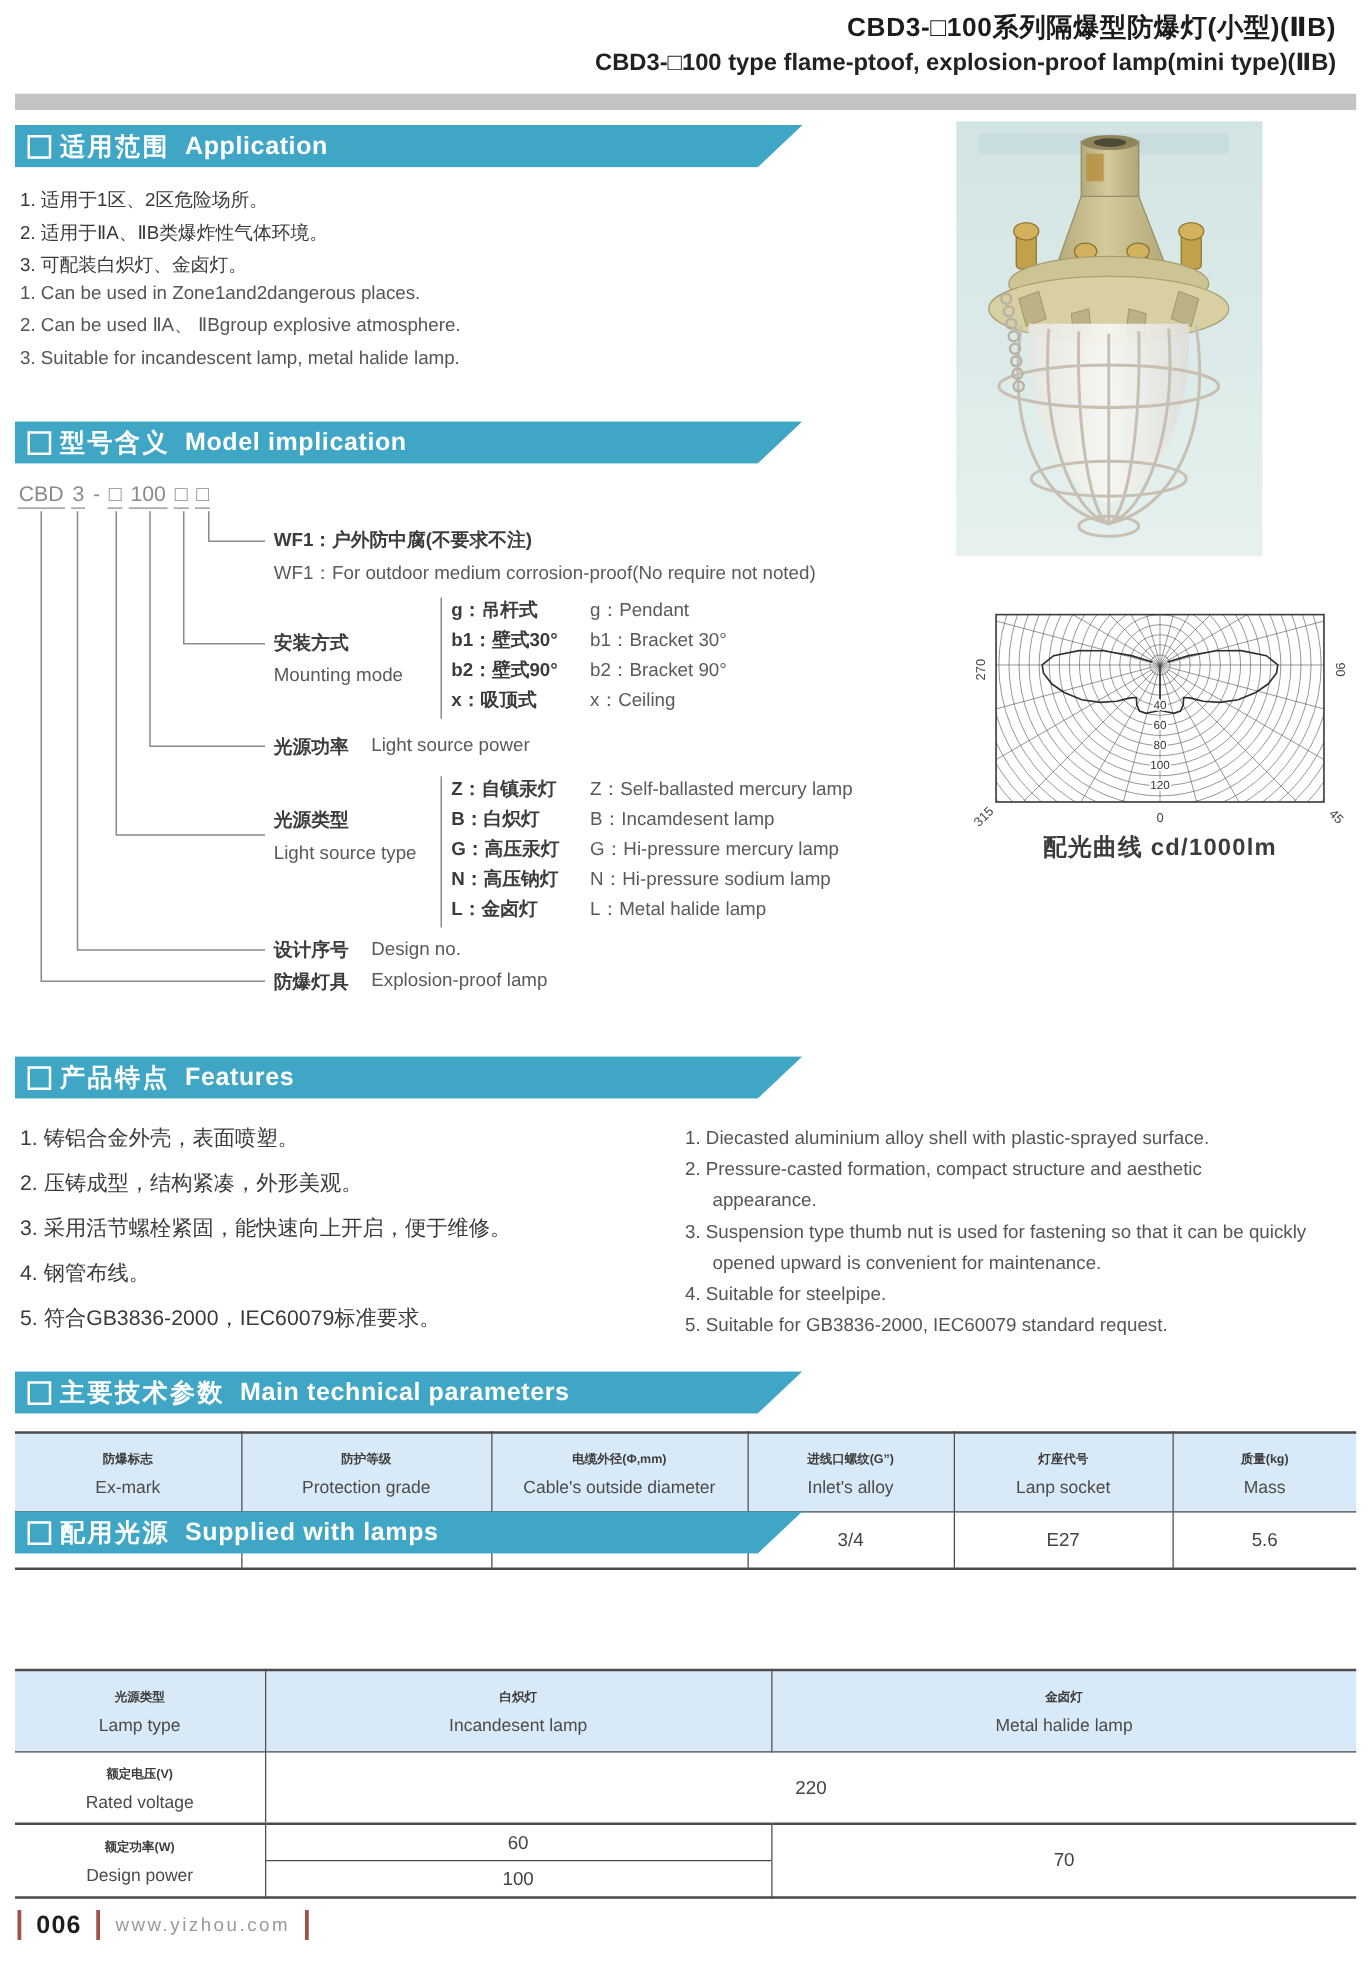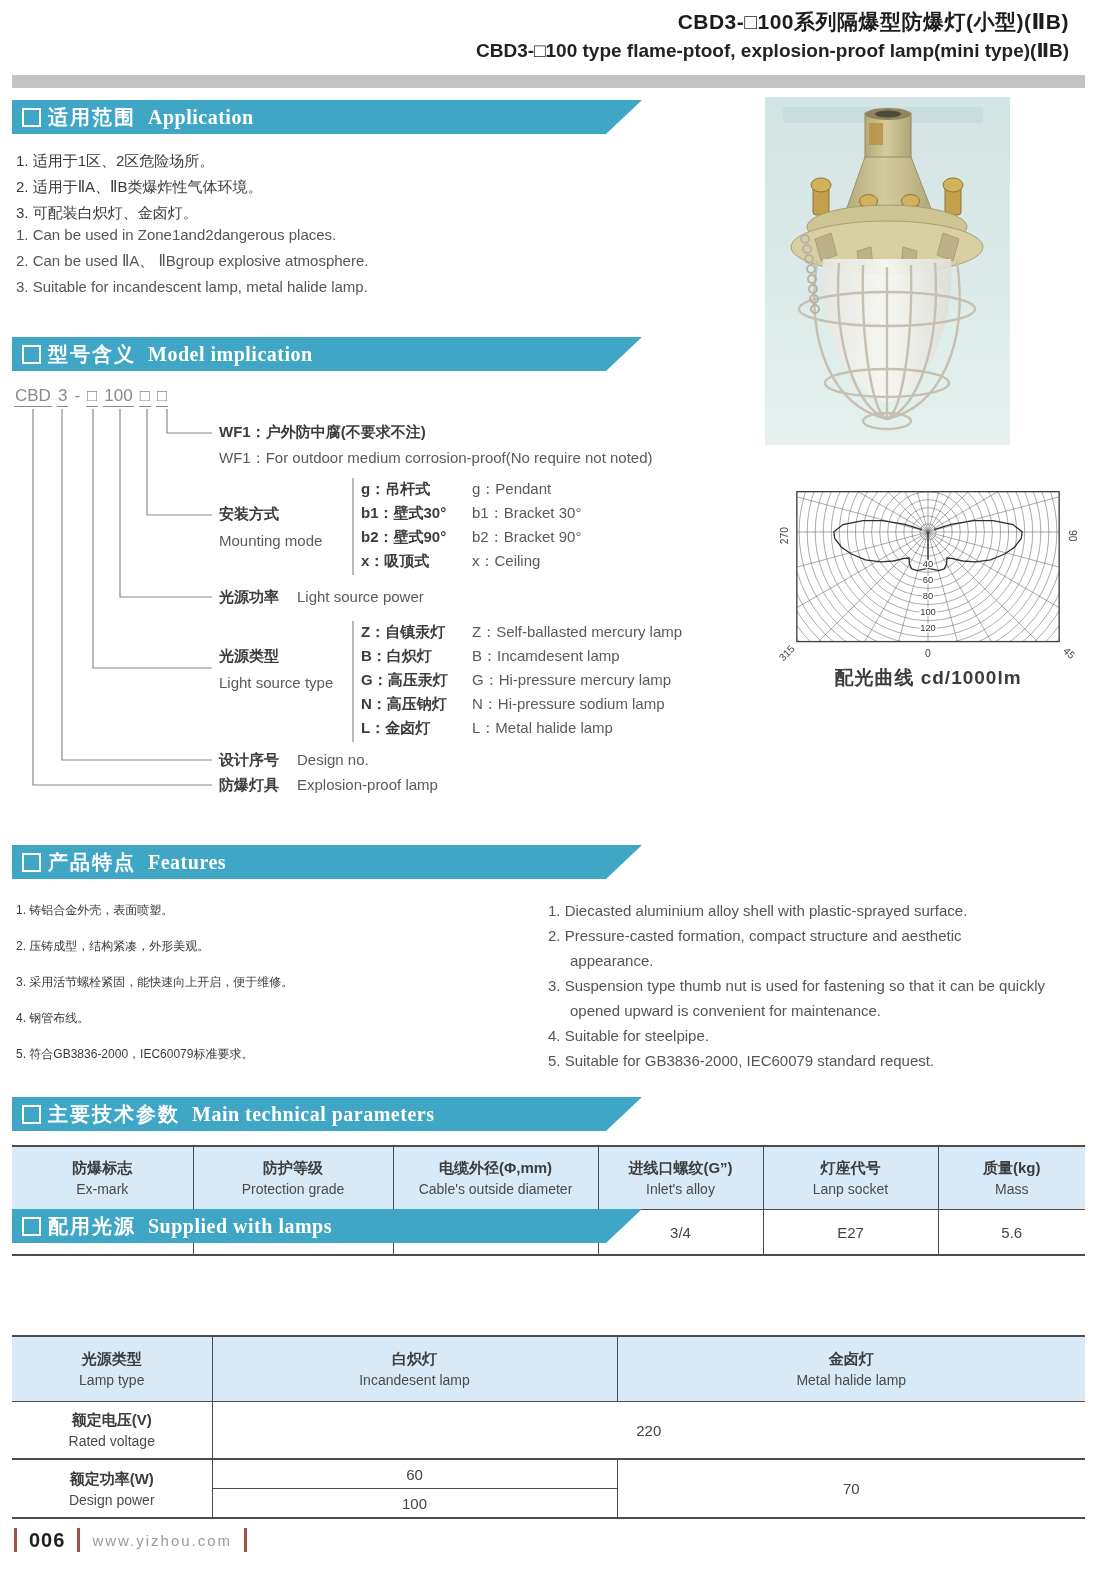--- a/index.html
+++ b/index.html
@@ -6,21 +6,21 @@
   .page{position:relative;width:1097px;height:1576px;background:#ffffff;margin:0 auto;
         font-family:"Liberation Sans","DejaVu Sans",sans-serif;color:#3f3f3f;overflow:hidden;}
   
   .hdr{position:absolute;top:8px;right:28px;text-align:right;}
   .hdr .t-cn{font-size:21px;font-weight:bold;color:#1c1c1c;letter-spacing:.5px;}
   .hdr .t-en{font-size:19px;font-weight:bold;color:#222;margin-top:3px;}
   .topbar{position:absolute;left:12px;top:75px;width:1073px;height:13px;background:#c3c3c3;}
   
   .banner{position:absolute;left:12px;width:630px;height:34px;background:#3fa6c6;
           clip-path:polygon(0 0,100% 0,calc(100% - 36px) 100%,0 100%);
-          display:flex;align-items:center;padding-left:10px;box-sizing:border-box;color:#fff;font-family:Liberation Serif, serif;}
+          display:flex;align-items:center;padding-left:10px;box-sizing:border-box;color:#fff;}
   .banner .sq{width:15px;height:15px;border:2px solid #fff;display:inline-block;margin-right:7px;flex:0 0 auto;}
   .banner .bcn{font-size:20px;font-weight:bold;letter-spacing:2px;}
   .banner .ben{font-size:20px;font-weight:bold;margin-left:12px;letter-spacing:.5px;}
   
   .list{position:absolute;left:16px;font-size:15px;}
   .list .li{line-height:26px;}
   .cnl .li{color:#3a3a3a;font-weight:500;}
   .enl .li{color:#555;}
   
   .diagram{position:absolute;left:14px;top:385px;width:745px;height:420px;font-size:15px;}
@@ -29,32 +29,32 @@
   .code span{border-bottom:1px solid #8a8a8a;margin-right:5px;padding:0 1px;line-height:21px;}
   .code span.nd{border-bottom:none;}
   .dlab{position:absolute;white-space:nowrap;}
   .lab-cn{font-weight:bold;color:#3c3c3c;}
   .lab-en{color:#5a5a5a;}
   .optcol{position:absolute;line-height:24px;white-space:nowrap;}
   .optcol.cn div{font-weight:bold;color:#3c3c3c;}
   .optcol.en div{color:#5a5a5a;}
   .inline-lab{display:flex;gap:18px;}
   
-  .feat-cn{position:absolute;left:16px;top:898px;font-size:12px;color:#3a3a3a;}
+  .feat-cn{position:absolute;left:16px;top:898px;font-size:17px;color:#3a3a3a;}
   .feat-cn .li{line-height:25px;margin-bottom:11px;}
   .feat-en{position:absolute;left:548px;top:898px;width:500px;font-size:15px;color:#555;}
   .feat-en .li{line-height:25px;padding-left:22px;text-indent:-22px;}
   
   table.tb{position:absolute;left:12px;width:1073px;border-collapse:collapse;table-layout:fixed;
            border-top:2px solid #4c4c4c;border-bottom:2px solid #4c4c4c;text-align:center;}
   table.tb td{border-left:1px solid #4c4c4c;border-right:1px solid #4c4c4c;padding:0;}
   table.tb td:first-child{border-left:none;}
   table.tb td:last-child{border-right:none;}
   table.tb tr.hd td{background:#d8eaf7;border-bottom:1px solid #4c4c4c;}
-  .hcn{font-size:15px;font-weight:bold;color:#3c3c3c;line-height:22px;}
+  .hcn{font-size:10px;font-weight:bold;color:#3c3c3c;line-height:22px;}
   .hen{font-size:14px;color:#4a4a4a;line-height:20px;}
   .val{font-size:15px;color:#444;}
   #t1{top:1145px;}
   #t1 tr.hd td{height:62px;}
   #t1 tr.dr td{height:44px;}
   #t2{top:1335px;}
   #t2 tr.hd td{height:64px;}
   #t2 tr.r1 td{height:56px;}
   #t2 tr.r2 td{height:28px;border-top:2px solid #4c4c4c;}
   #t2 tr.r3 td{height:28px;border-top:1px solid #4c4c4c;}

